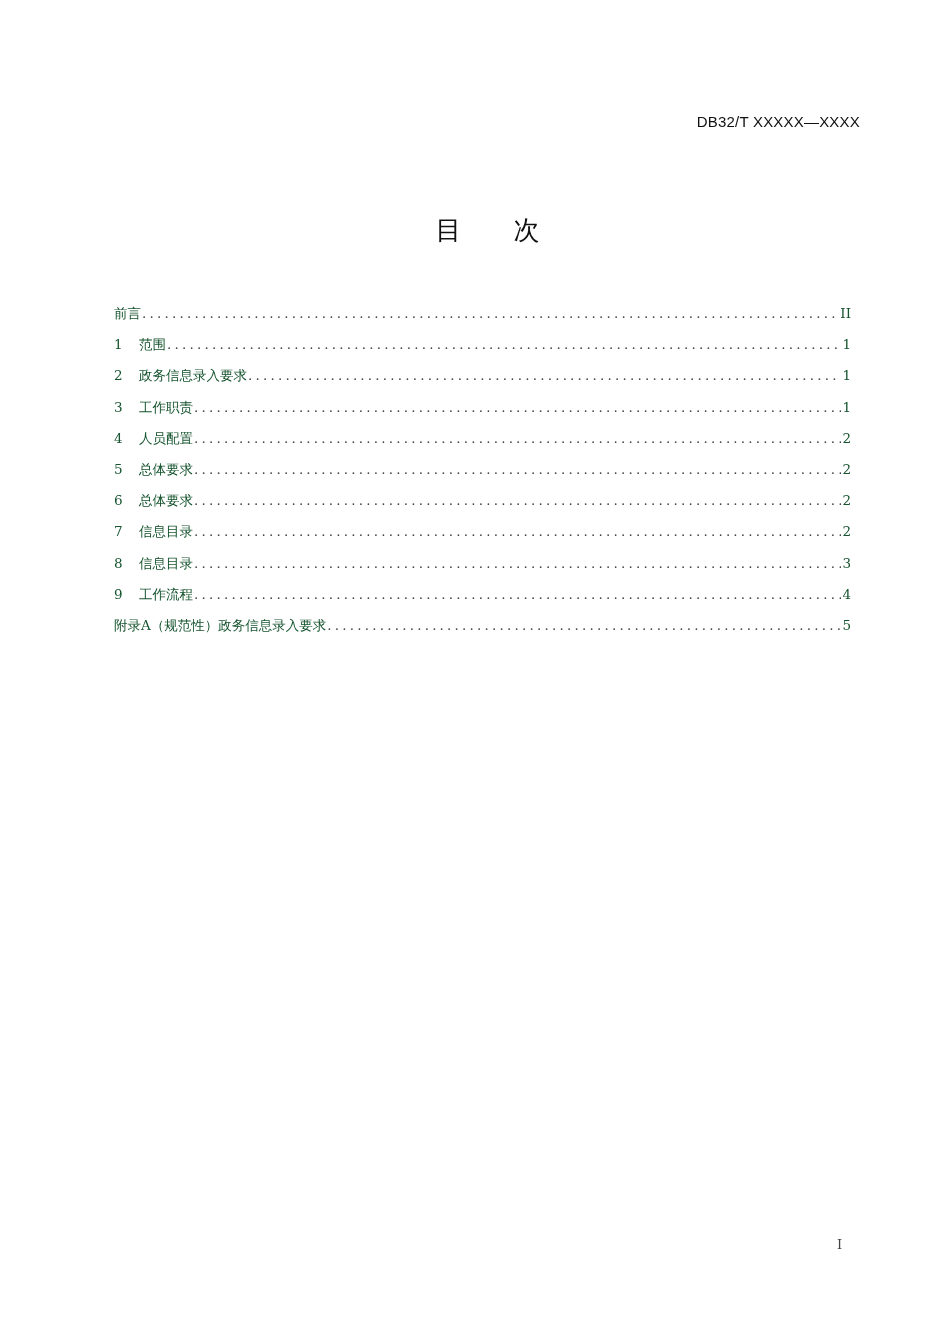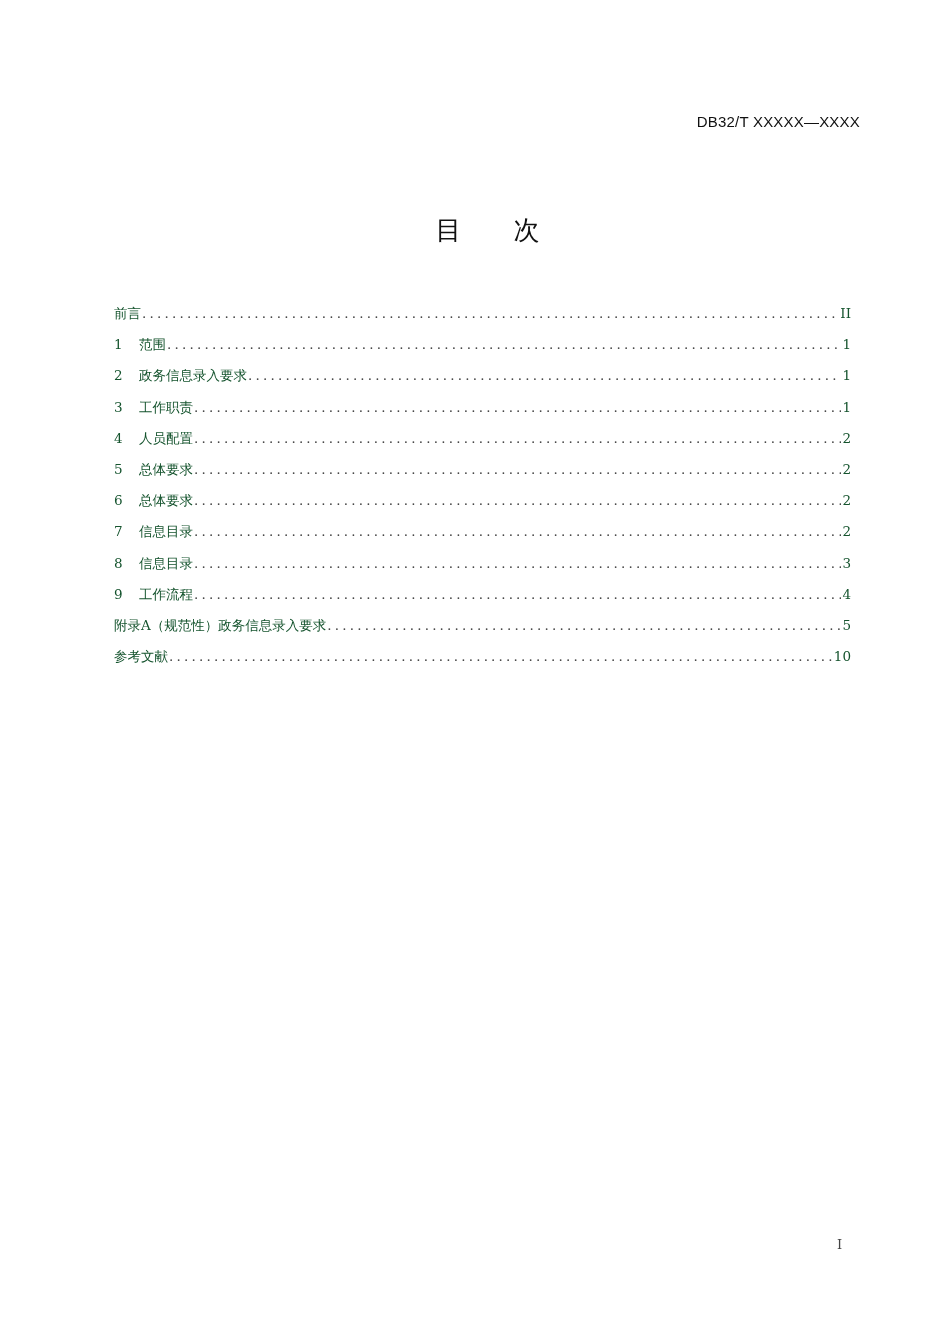--- a/index.html
+++ b/index.html
@@ -156,20 +156,15 @@
     <span class="toc-num">9</span>
     <span class="toc-label">工作流程</span>
     <span class="toc-dots"></span>
     <span class="toc-page">4</span>
   </li>
   <li class="toc-item">
     <span class="toc-label">附录A（规范性）政务信息录入要求</span>
     <span class="toc-dots"></span>
     <span class="toc-page">5</span>
   </li>
-  <li class="toc-item">
-    <span class="toc-label">参考文献</span>
-    <span class="toc-dots"></span>
-    <span class="toc-page">10</span>
-  </li>
 </ul>
 
 <div class="page-number">I</div>
 
 </body></html>

